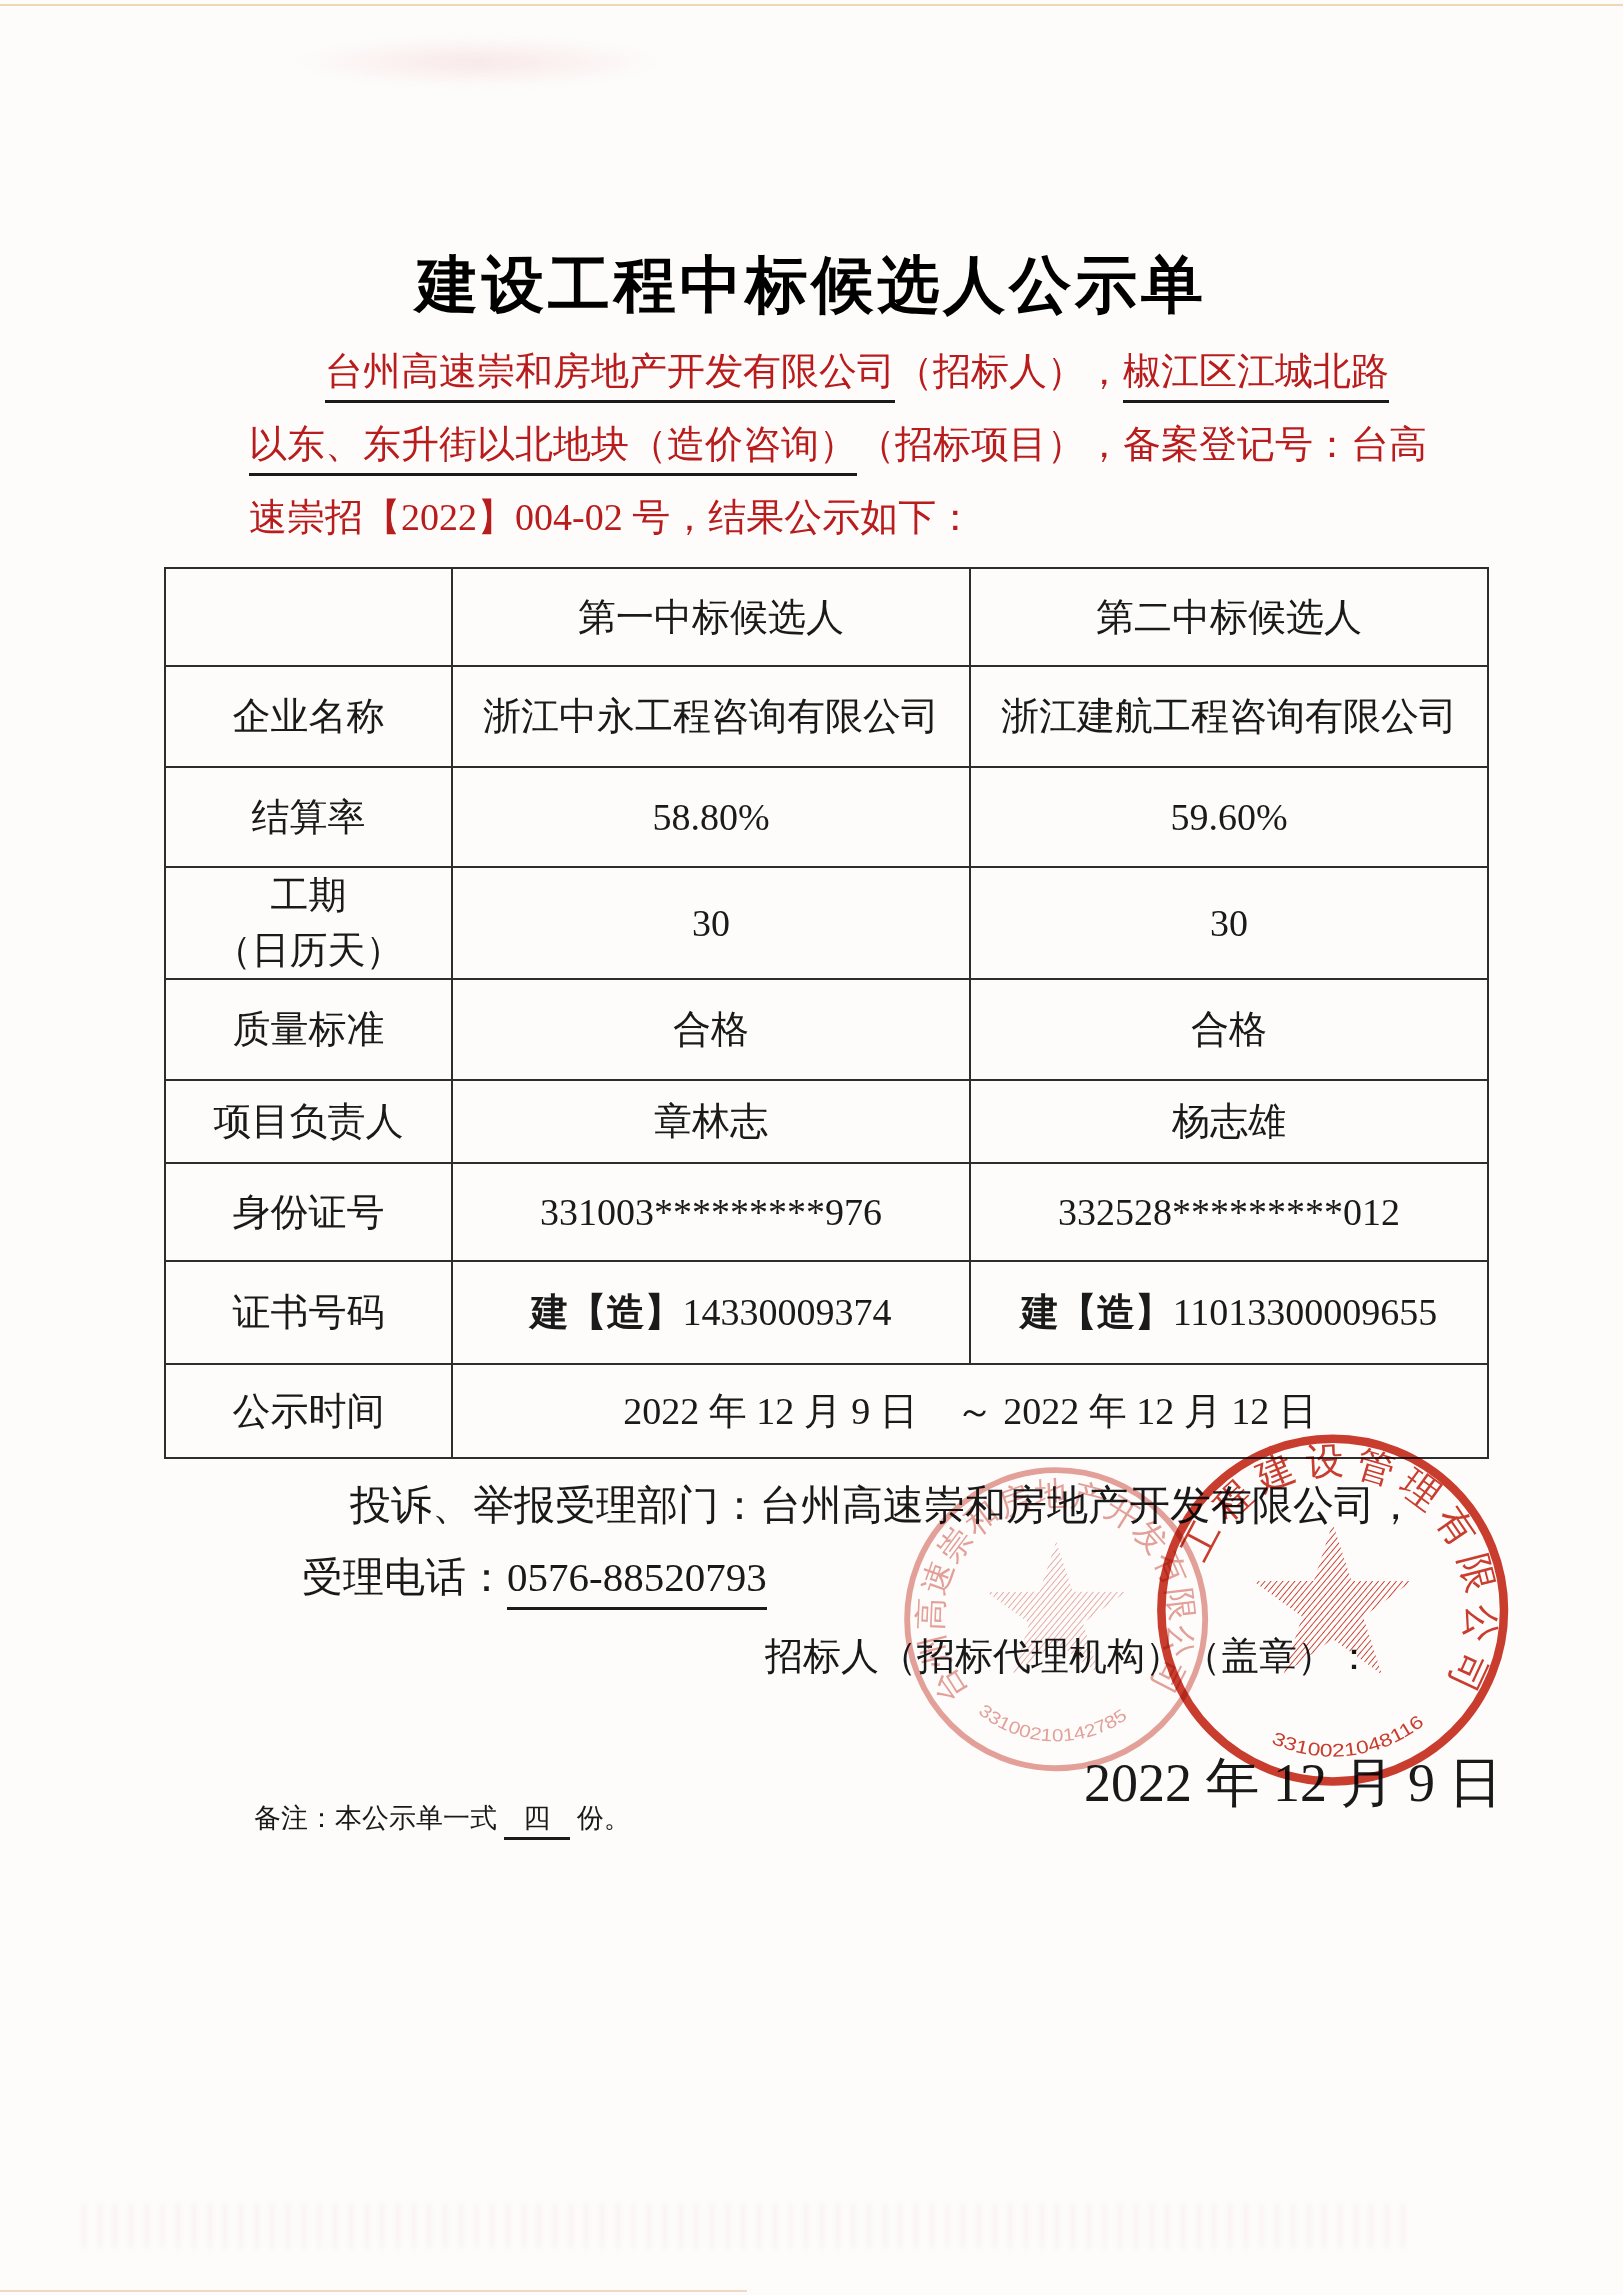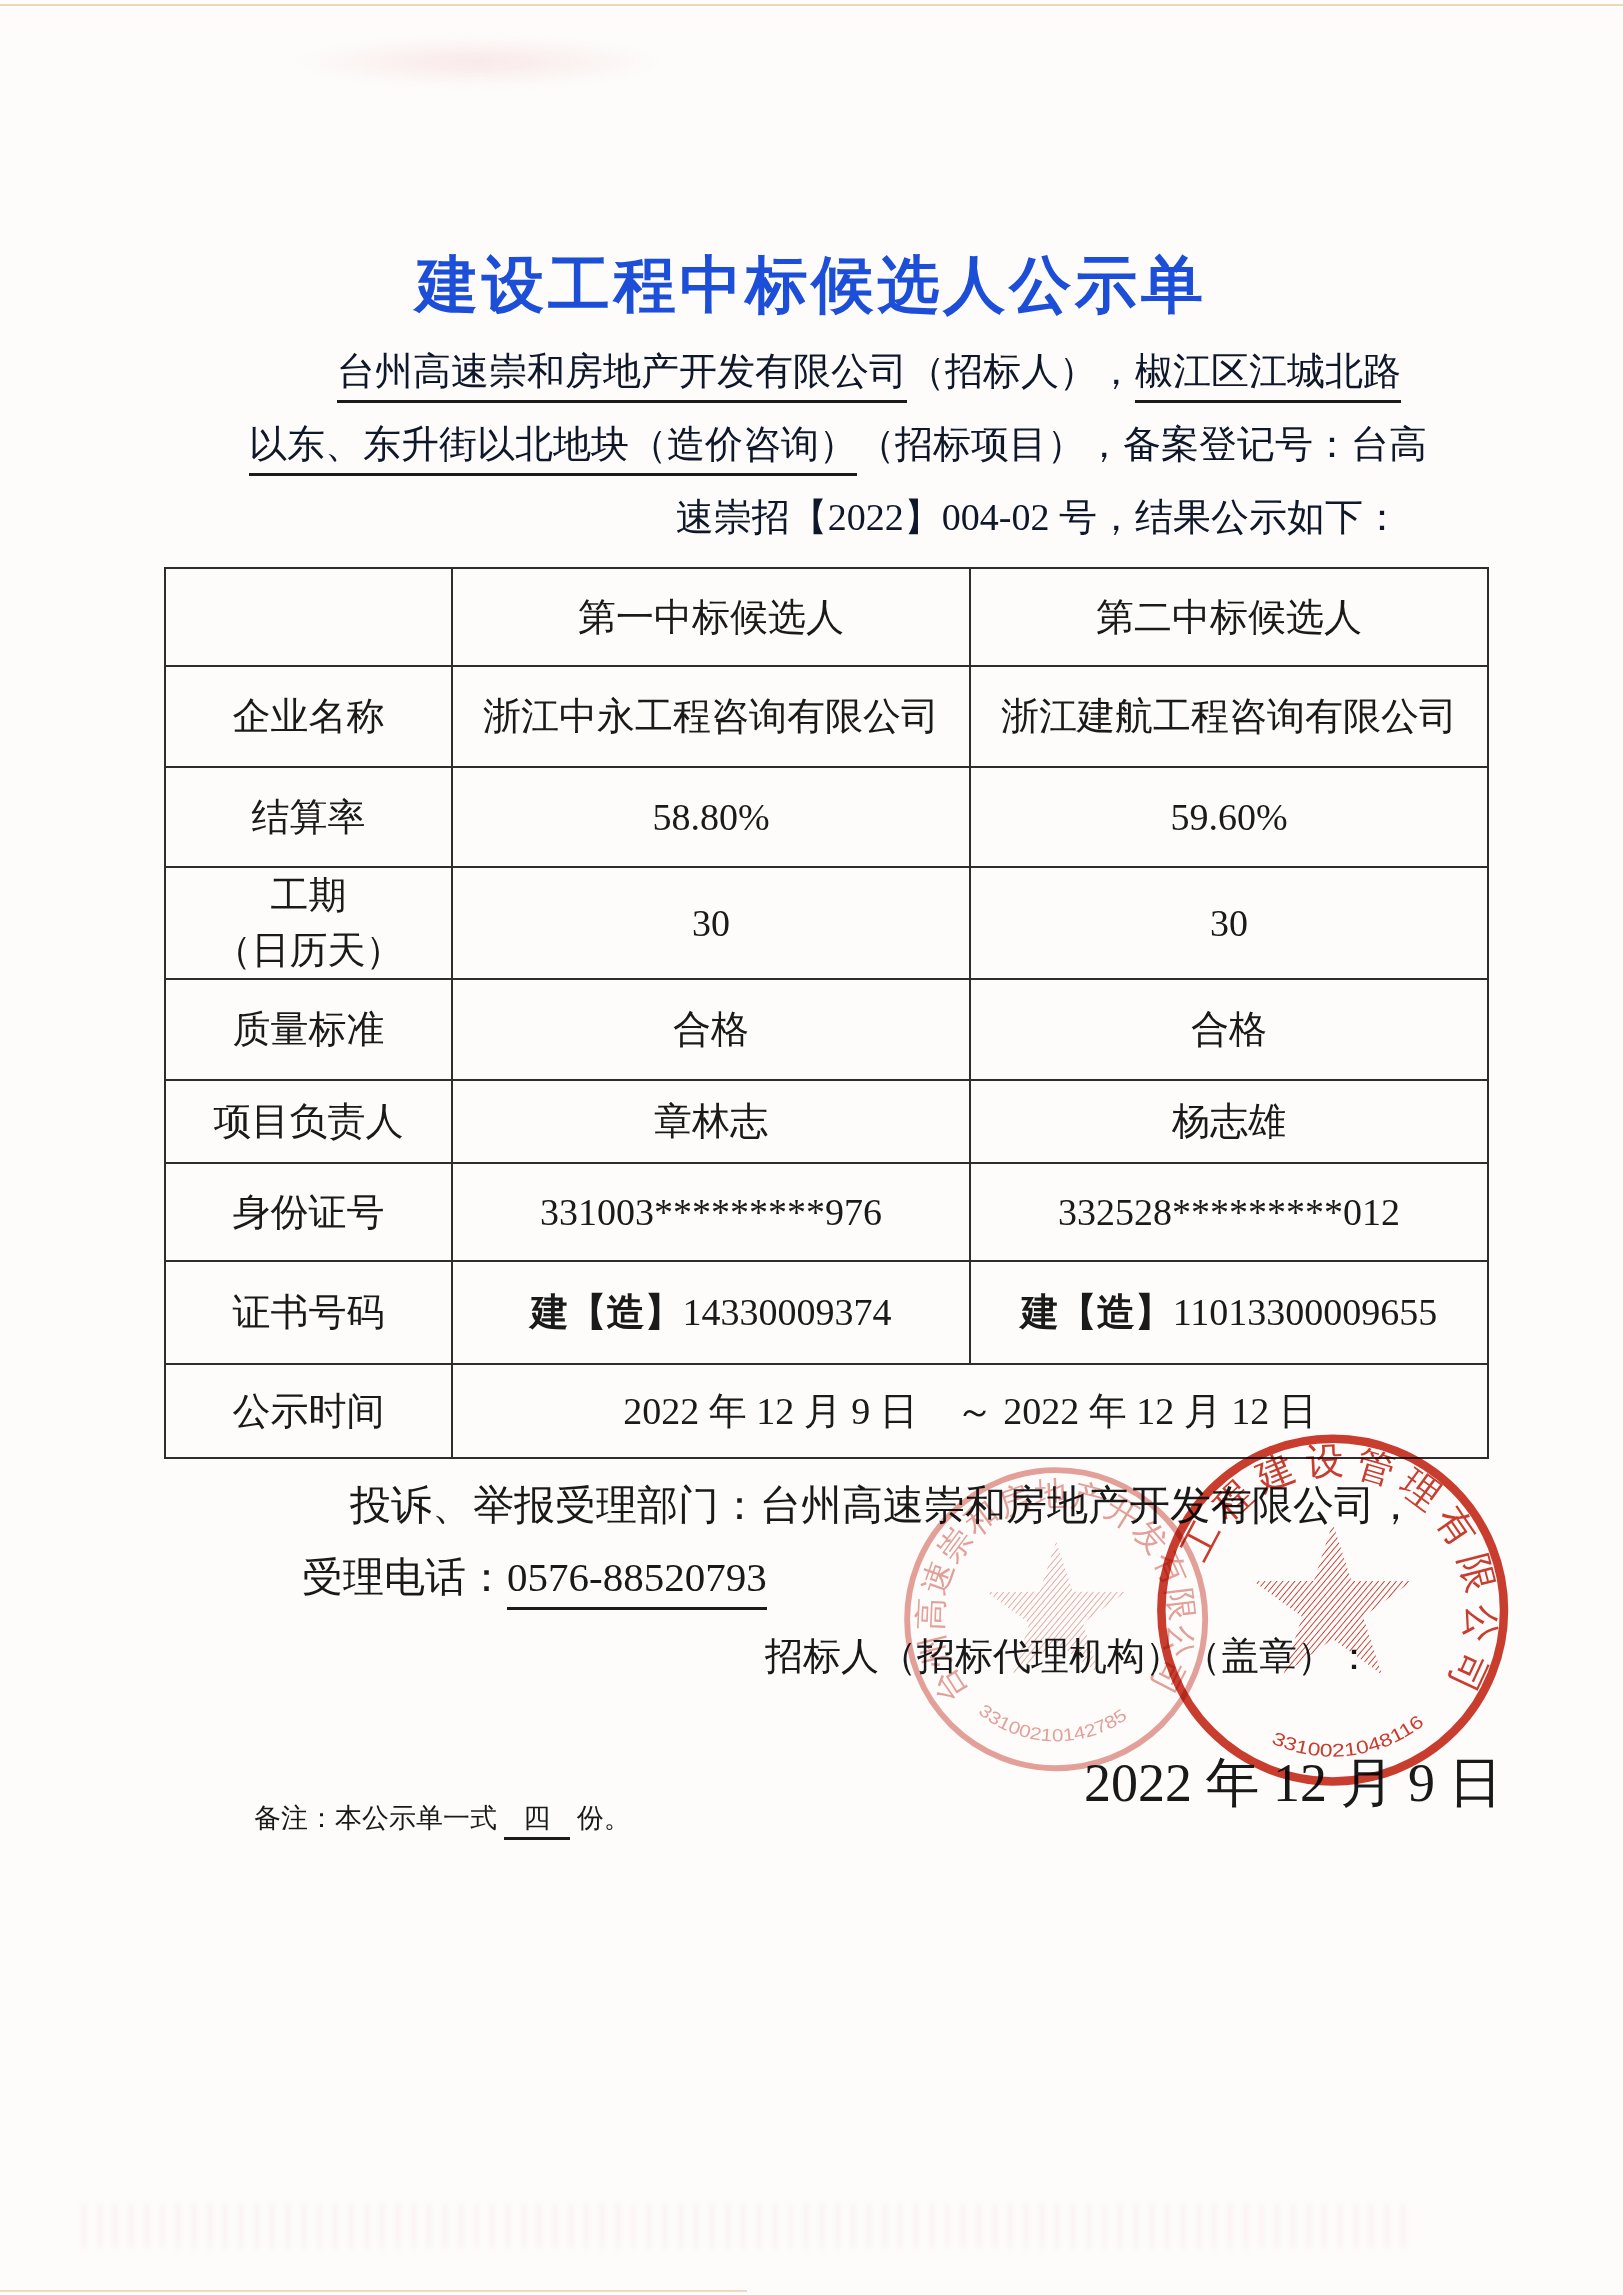--- a/index.html
+++ b/index.html
@@ -18,24 +18,24 @@
     background:radial-gradient(ellipse at center, rgba(238,185,185,.28), rgba(238,185,185,0) 70%);
     filter:blur(3.9px);}
   .noise-bottom{position:absolute;left:5%;bottom:46px;width:82%;height:46px;opacity:.5;
     background:repeating-linear-gradient(90deg, rgba(236,178,178,.18) 0 5.9px, rgba(236,178,178,0) 5.9px 15.7px);
     filter:blur(2px);}
   
   .doc-title{
     position:absolute;left:0;top:243px;width:100%;
     text-align:center;
     font-family:"Liberation Sans","DejaVu Sans",sans-serif;
-    font-weight:bold;font-size:62px;letter-spacing:3.9px;color:#1d4ed8;
+    font-weight:bold;font-size:62px;letter-spacing:3.9px;color:#000000;
   }
   
-  .intro{position:absolute;left:249px;top:335px;width:1152px;font-size:38px;color:#0f172a;text-align:right;}
+  .intro{position:absolute;left:249px;top:335px;width:1152px;font-size:38px;color:#b91c1c;}
   .intro-line{height:73px;line-height:73px;white-space:nowrap;}
   .intro-line.indent{text-indent:76px;}
   .u-seg{border-bottom:3.9px solid #1b1b1b;padding-bottom:7.9px;}
   
   table.result{
     position:absolute;left:164px;top:567px;
     width:1322px;border-collapse:collapse;table-layout:fixed;
     font-size:38px;color:#1a1a1a;
   }
   table.result td{

